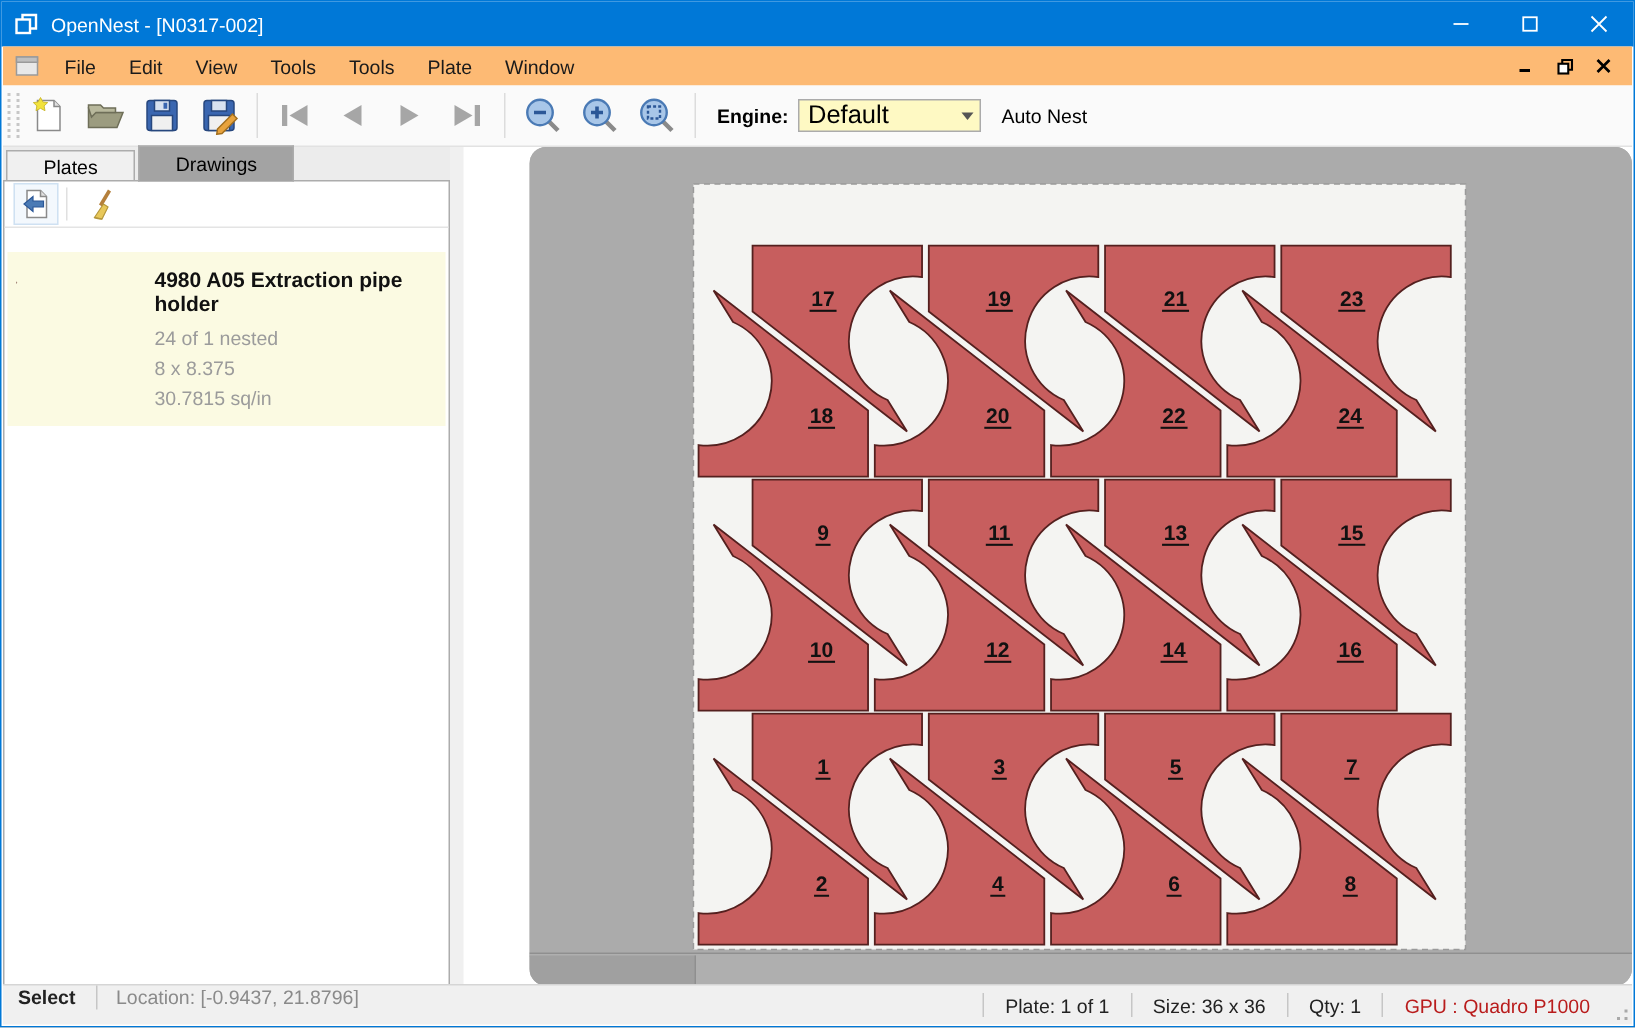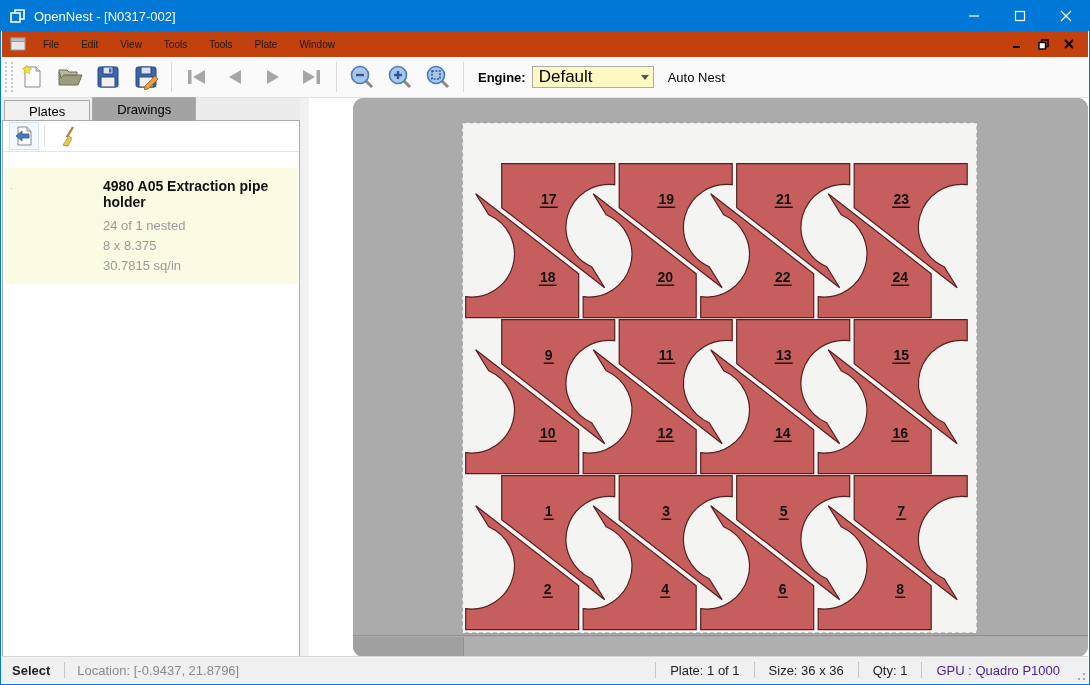--- a/index.html
+++ b/index.html
@@ -8,22 +8,22 @@
   .window{position:absolute;inset:0;border:1px solid #0078D7;box-sizing:border-box;}
 
   
   .titlebar{position:absolute;left:0;top:0;right:0;height:30px;background:#0078D7;
             display:flex;align-items:center;color:#fff;font-size:13px;}
   .titlebar .app-icon{margin:0 8px 0 9px;display:flex;}
   .caption-btns{margin-left:auto;display:flex;height:100%;}
   .cap-btn{width:46px;height:100%;display:flex;align-items:center;justify-content:center;}
 
   
-  .menubar{position:absolute;left:1px;top:30px;right:1px;height:26px;background:#c2410c;
-           display:flex;align-items:center;font-size:10px;color:#1a1a1a;}
+  .menubar{position:absolute;left:1px;top:30px;right:1px;height:26px;background:#fdba74;
+           display:flex;align-items:center;font-size:13px;color:#1a1a1a;}
   .mdi-doc-icon{margin:0 6px 0 8px;display:flex;}
   .menu-item{padding:4px 11px;}
   .mdi-btns{margin-left:auto;display:flex;align-items:center;gap:4px;padding-right:8px;}
   .mdi-btn{width:22px;height:18px;display:flex;align-items:center;justify-content:center;}
 
   
   .toolbar{position:absolute;left:1px;top:56px;right:1px;height:41px;background:#FAFAFA;
            border-bottom:1px solid #E2E2E2;display:flex;align-items:center;box-sizing:border-box;}
   .grip{width:4px;height:30px;margin-left:3px;border-left:2px dotted #C7C7C7;border-right:2px dotted #C7C7C7;}
   .tb-btn{width:32px;height:32px;margin:0 3px;display:flex;align-items:center;justify-content:center;}
@@ -52,21 +52,21 @@
   .item-title{font-weight:bold;font-size:14px;color:#111;margin-bottom:6px;}
   .item-line{font-size:13px;color:#9B9B9B;line-height:20px;}
 
   
   .canvas{position:absolute;left:352px;top:97px;right:1px;bottom:27px;background:#ABABAB;overflow:hidden;border-radius:11px;}
   .hscroll{position:absolute;left:0;right:0;bottom:0;height:21px;background:#AFAFAF;border-top:1px solid #8F8F8F;}
   .hthumb{position:absolute;left:0;top:1px;bottom:0;width:110px;background:#A0A0A0;border-right:1px solid #8F8F8F;}
 
   
   .statusbar{position:absolute;left:1px;right:1px;bottom:1px;height:26px;background:#F0F0F0;
-             border-top:1px solid #D5D5D5;display:flex;align-items:center;font-size:13px;color:#222;}
+             border-top:1px solid #D5D5D5;display:flex;font-size:13px;color:#222;}
   .sb-mode{font-weight:bold;padding:0 14px 0 10px;}
   .sb-sep{width:1px;height:16px;background:#C6C6C6;}
   .sb-loc{color:#8A8A8A;padding:0 12px;}
   .sb-right{margin-left:auto;display:flex;align-items:center;height:100%;}
   .sb-field{padding:0 14px;white-space:nowrap;}
   .sb-grip{width:14px;height:100%;position:relative;}
   .sb-grip i{position:absolute;width:2px;height:2px;background:#A9A9A9;}
 </style>
 </head>
 <body>
@@ -363,21 +363,21 @@
     <span class="sb-sep"></span>
     <span class="sb-loc">Location: [-0.9437, 21.8796]</span>
     <div class="sb-right">
       <span class="sb-sep"></span>
       <span class="sb-field">Plate: 1 of 1</span>
       <span class="sb-sep"></span>
       <span class="sb-field">Size: 36 x 36</span>
       <span class="sb-sep"></span>
       <span class="sb-field">Qty: 1</span>
       <span class="sb-sep"></span>
-      <span class="sb-field" id="gpu-field" style="color: #4c1d95;">GPU : Quadro P1000</span>
+      <span class="sb-field" id="gpu-field" style="color: #b91c1c;">GPU : Quadro P1000</span>
       <span class="sb-grip">
         <i style="right:3px;bottom:3px"></i>
           <i style="right:3px;bottom:8px"></i>
           <i style="right:8px;bottom:3px"></i>
       </span>
     </div>
   </div>
 
 </div>
 

